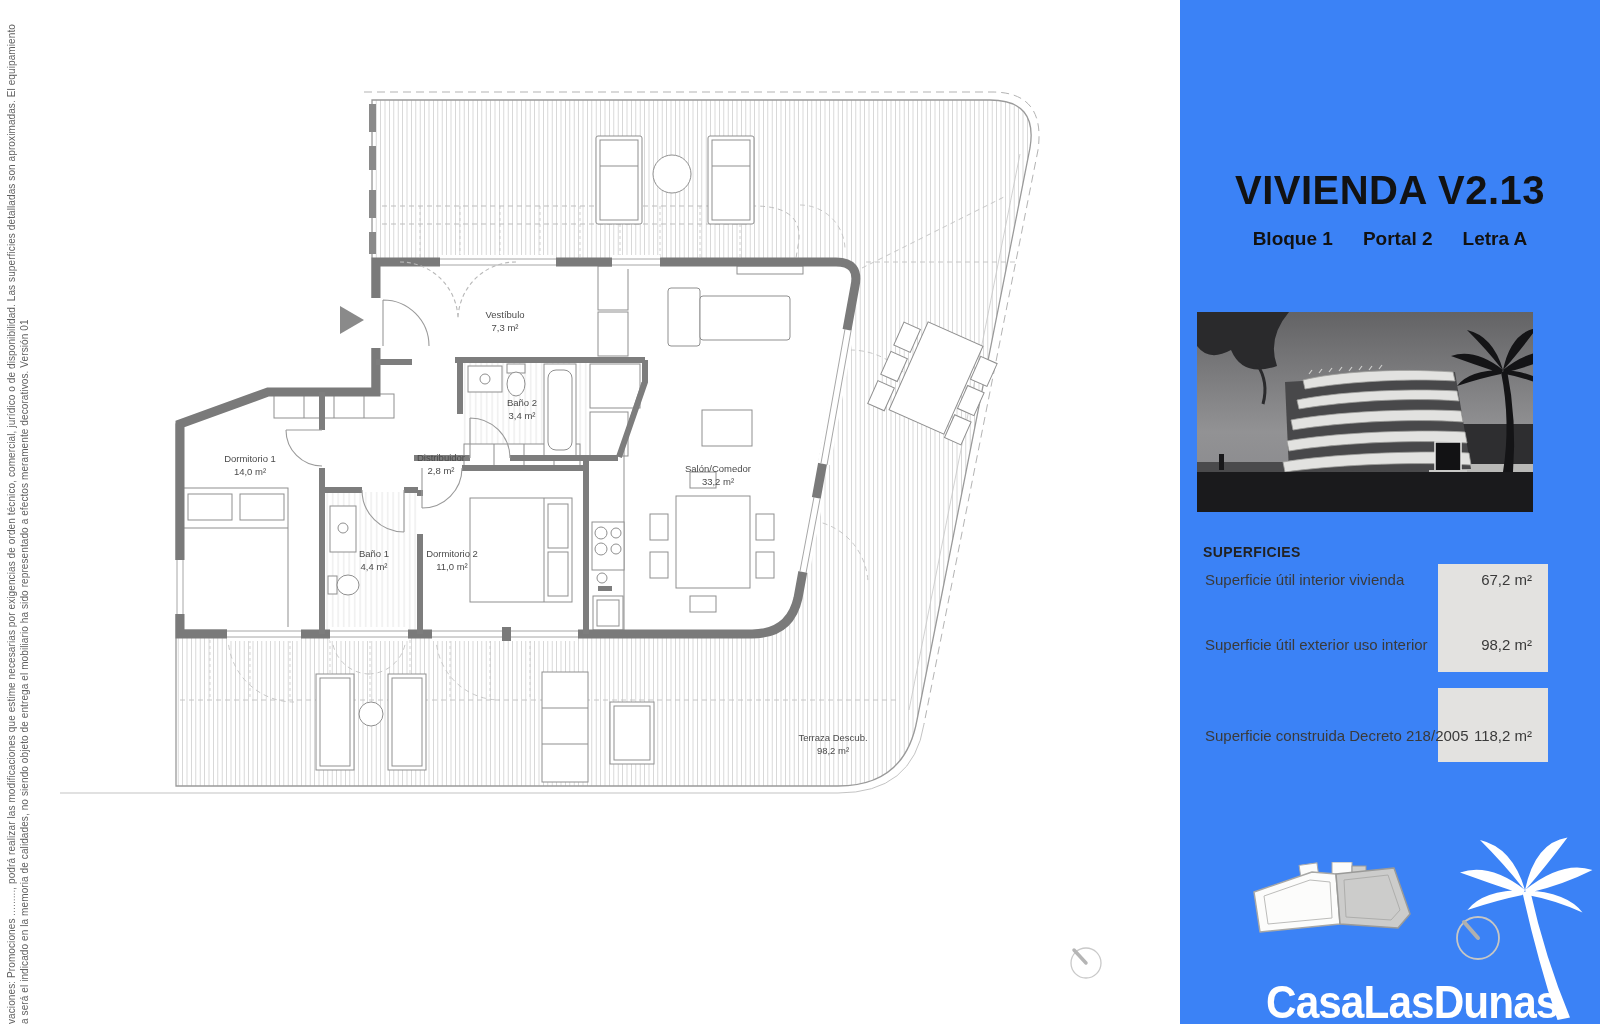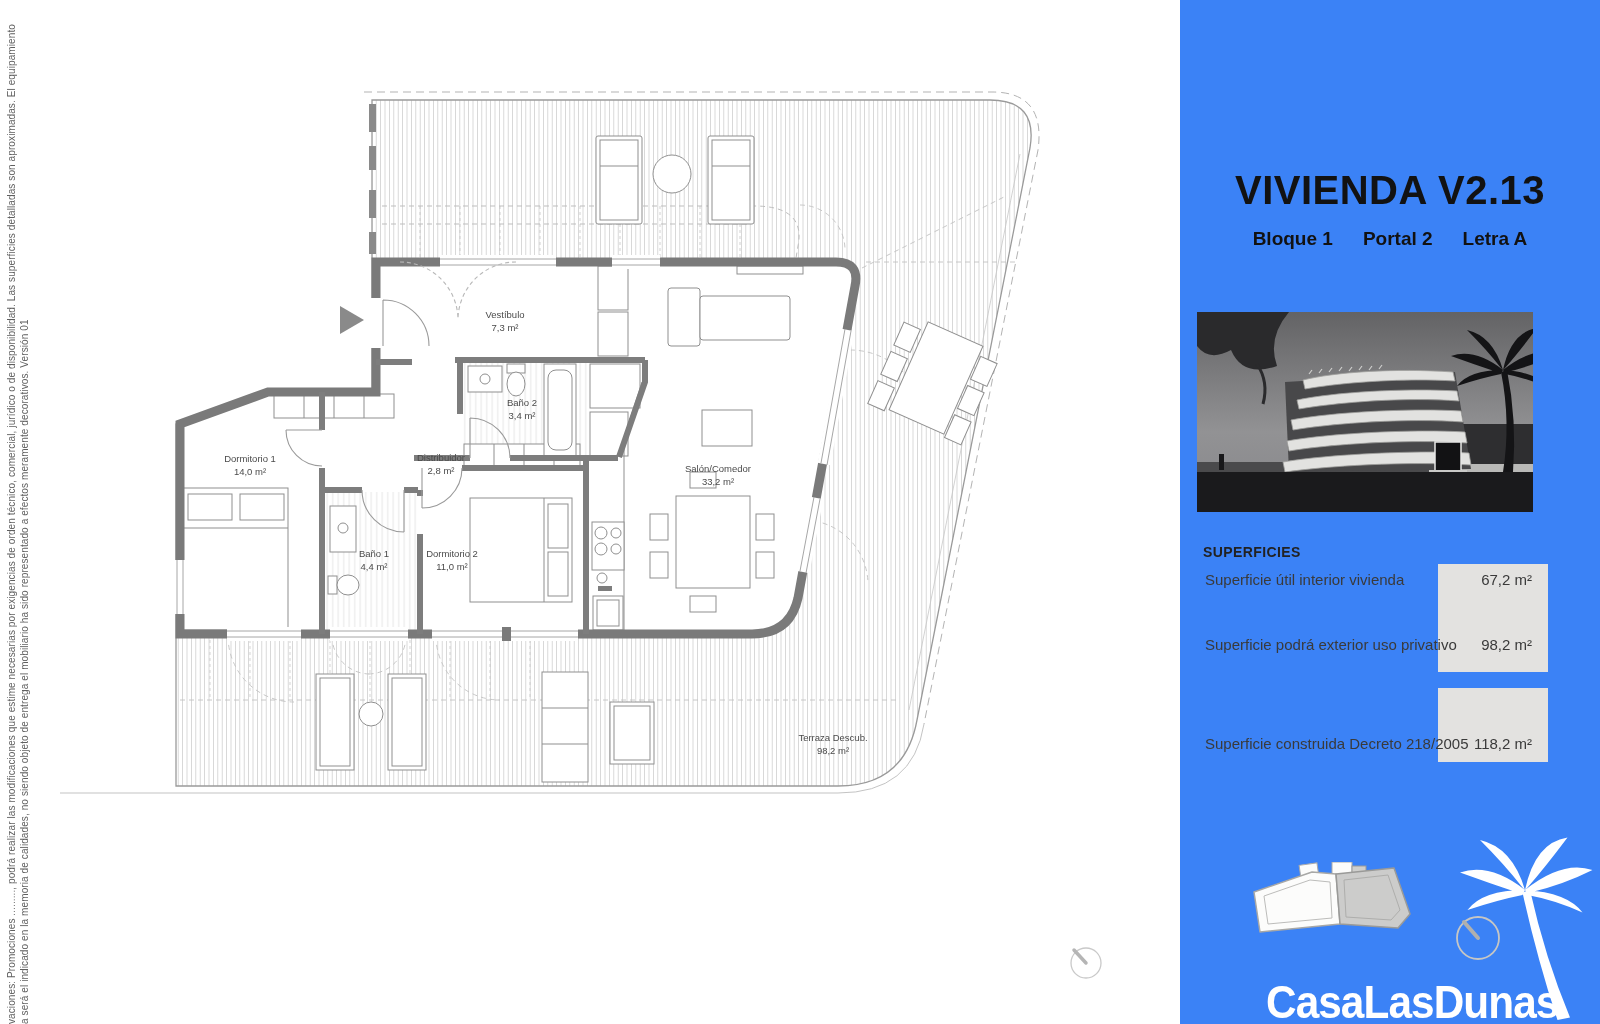--- a/index.html
+++ b/index.html
@@ -27,21 +27,21 @@
 
   .surf-heading{position:absolute;left:23px;top:544px;font-size:14px;font-weight:bold;
                 color:#222;letter-spacing:.4px;}
   .valbox{position:absolute;left:258px;width:110px;background:#e3e2e0;}
   .valbox.b1{top:564px;height:108px;}
   .valbox.b2{top:688px;height:74px;}
   .srow{position:absolute;left:25px;right:56px;height:20px;display:flex;
         justify-content:space-between;align-items:center;font-size:15px;color:#3a3a3a;}
   .srow .val{padding-right:12px;}
   .srow.r1{top:568px;align-items:flex-end;} .srow.r2{top:601px;} .srow.r3{top:634px;}
-  .srow.r4{top:692px;} .srow.r5{top:725px;margin-top:8px;}
+  .srow.r4{top:692px;} .srow.r5{top:725px;}
   .srow.bold{font-weight:bold;color:#111;}
 
   .siteplan{position:absolute;left:68px;top:862px;}
   .compass2{position:absolute;left:272px;top:912px;}
   .palm-mark{position:absolute;left:250px;top:828px;}
   .brand{position:absolute;left:86px;top:975px;font-size:46px;font-weight:bold;color:#ffffff;
          letter-spacing:-1px;transform:scaleX(.92);transform-origin:0 0;white-space:nowrap;}
 </style>
 </head>
 <body>
@@ -310,21 +310,21 @@
     </svg>
 
     <div class="surf-heading">SUPERFICIES</div>
     <div class="valbox b1"></div>
     <div class="valbox b2"></div>
     <div class="srow r1">
       <span class="lbl">Superficie útil interior vivienda</span>
       <span class="val">67,2 m²</span>
     </div>
     <div class="srow r3">
-      <span class="lbl">Superficie podrá exterior uso privativo</span>
+      <span class="lbl">Superficie útil exterior uso interior</span>
       <span class="val">98,2 m²</span>
     </div>
     <div class="srow r5">
       <span class="lbl">Superficie construida Decreto 218/2005</span>
       <span class="val">118,2 m²</span>
     </div>
 
     <svg class="siteplan" width="170" height="84" viewBox="0 0 170 84">
       <rect x="52" y="2" width="18" height="14" fill="#fcfcfb" stroke="#aaaaaa" transform="rotate(-8 61 9)"></rect>
       <rect x="84" y="0" width="20" height="15" fill="#fcfcfb" stroke="#aaaaaa"></rect>

